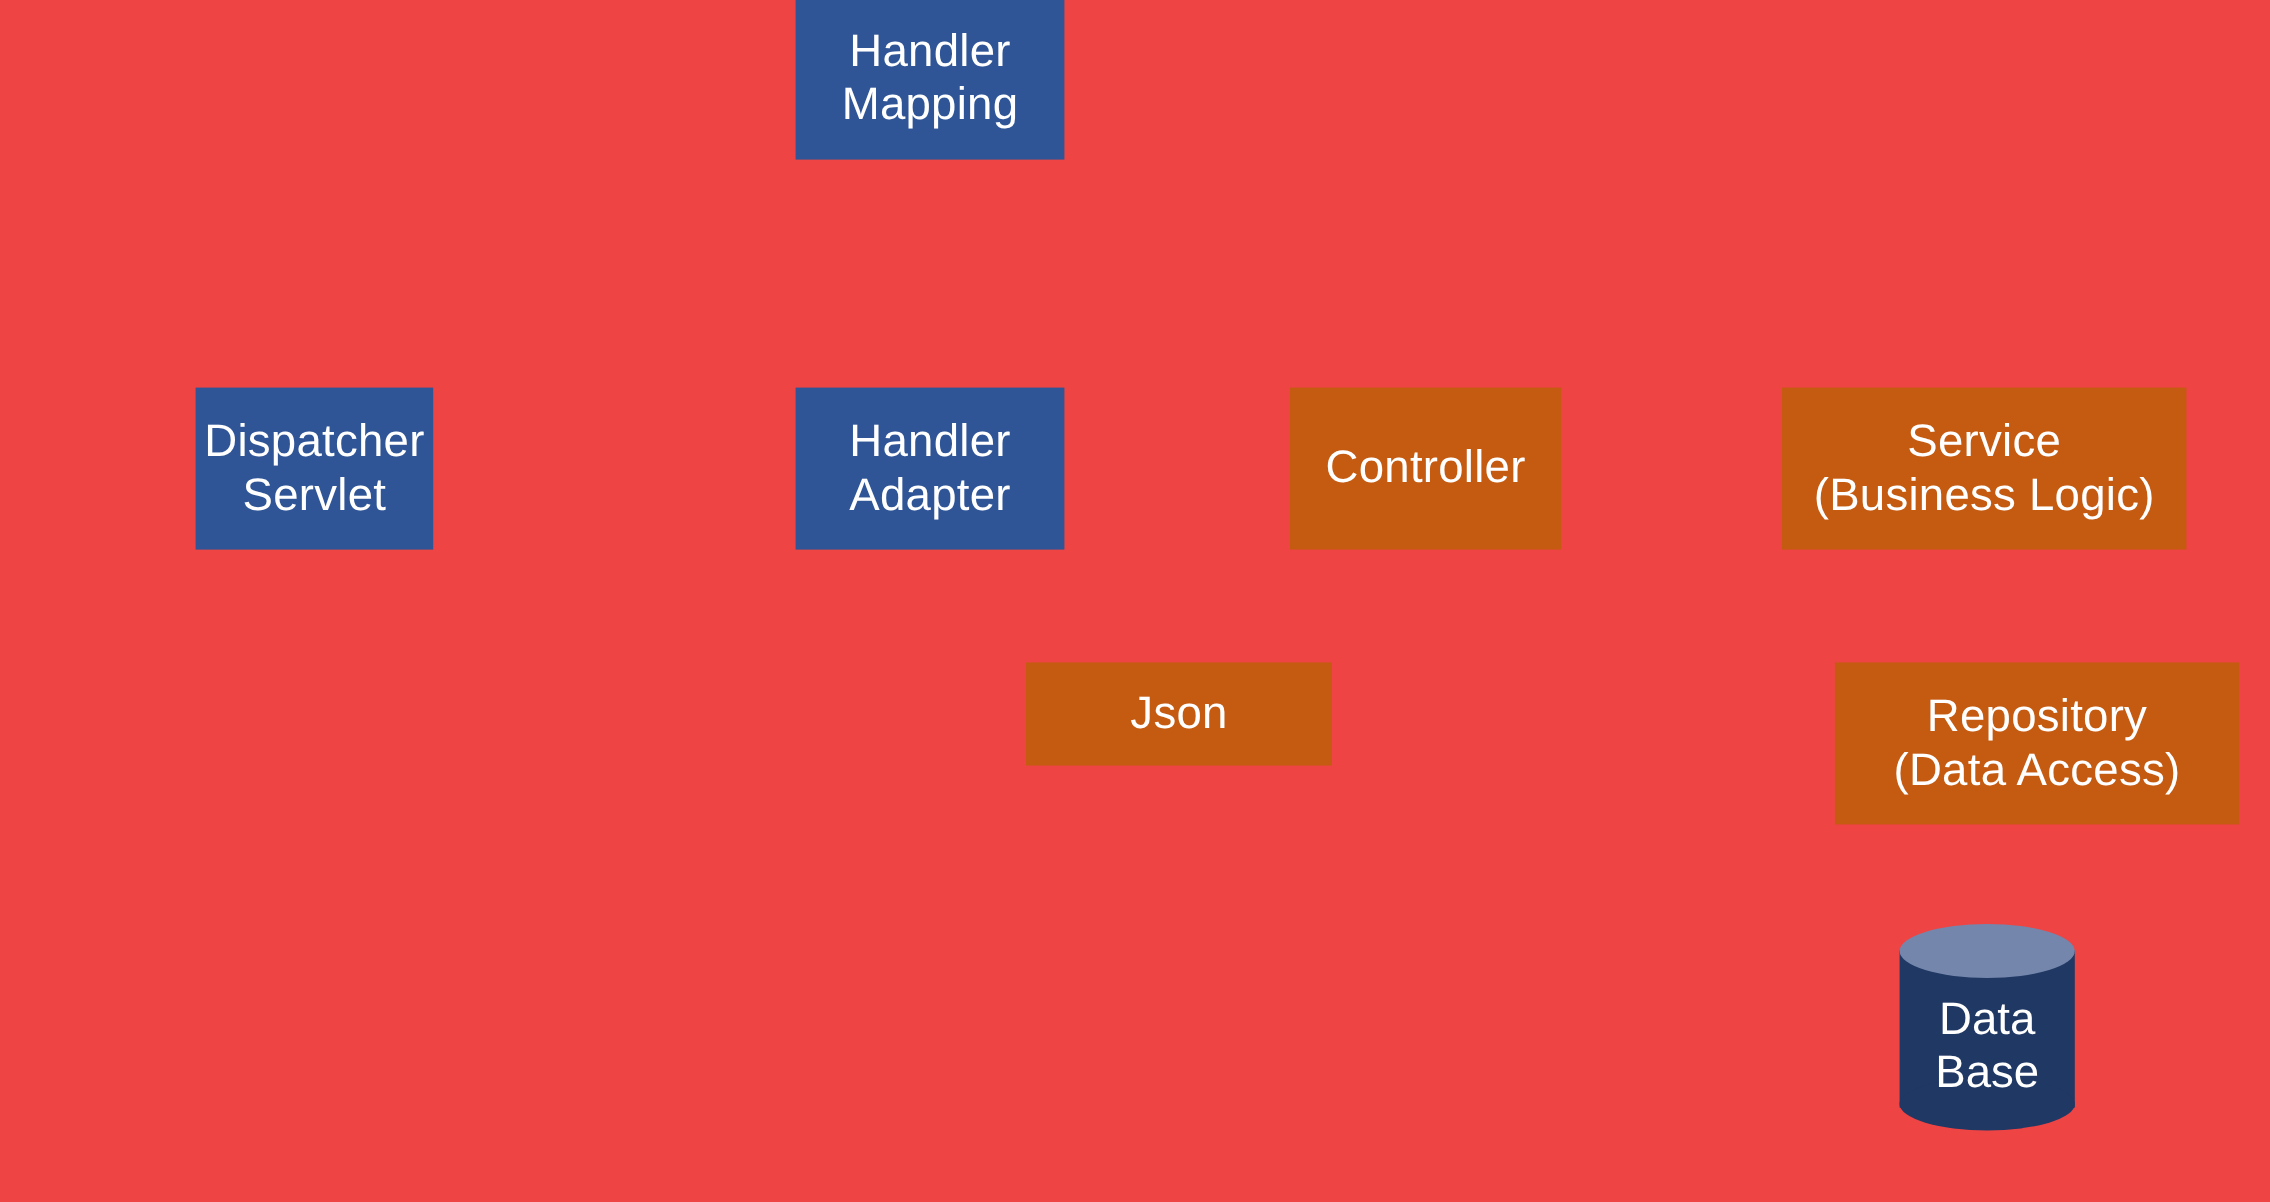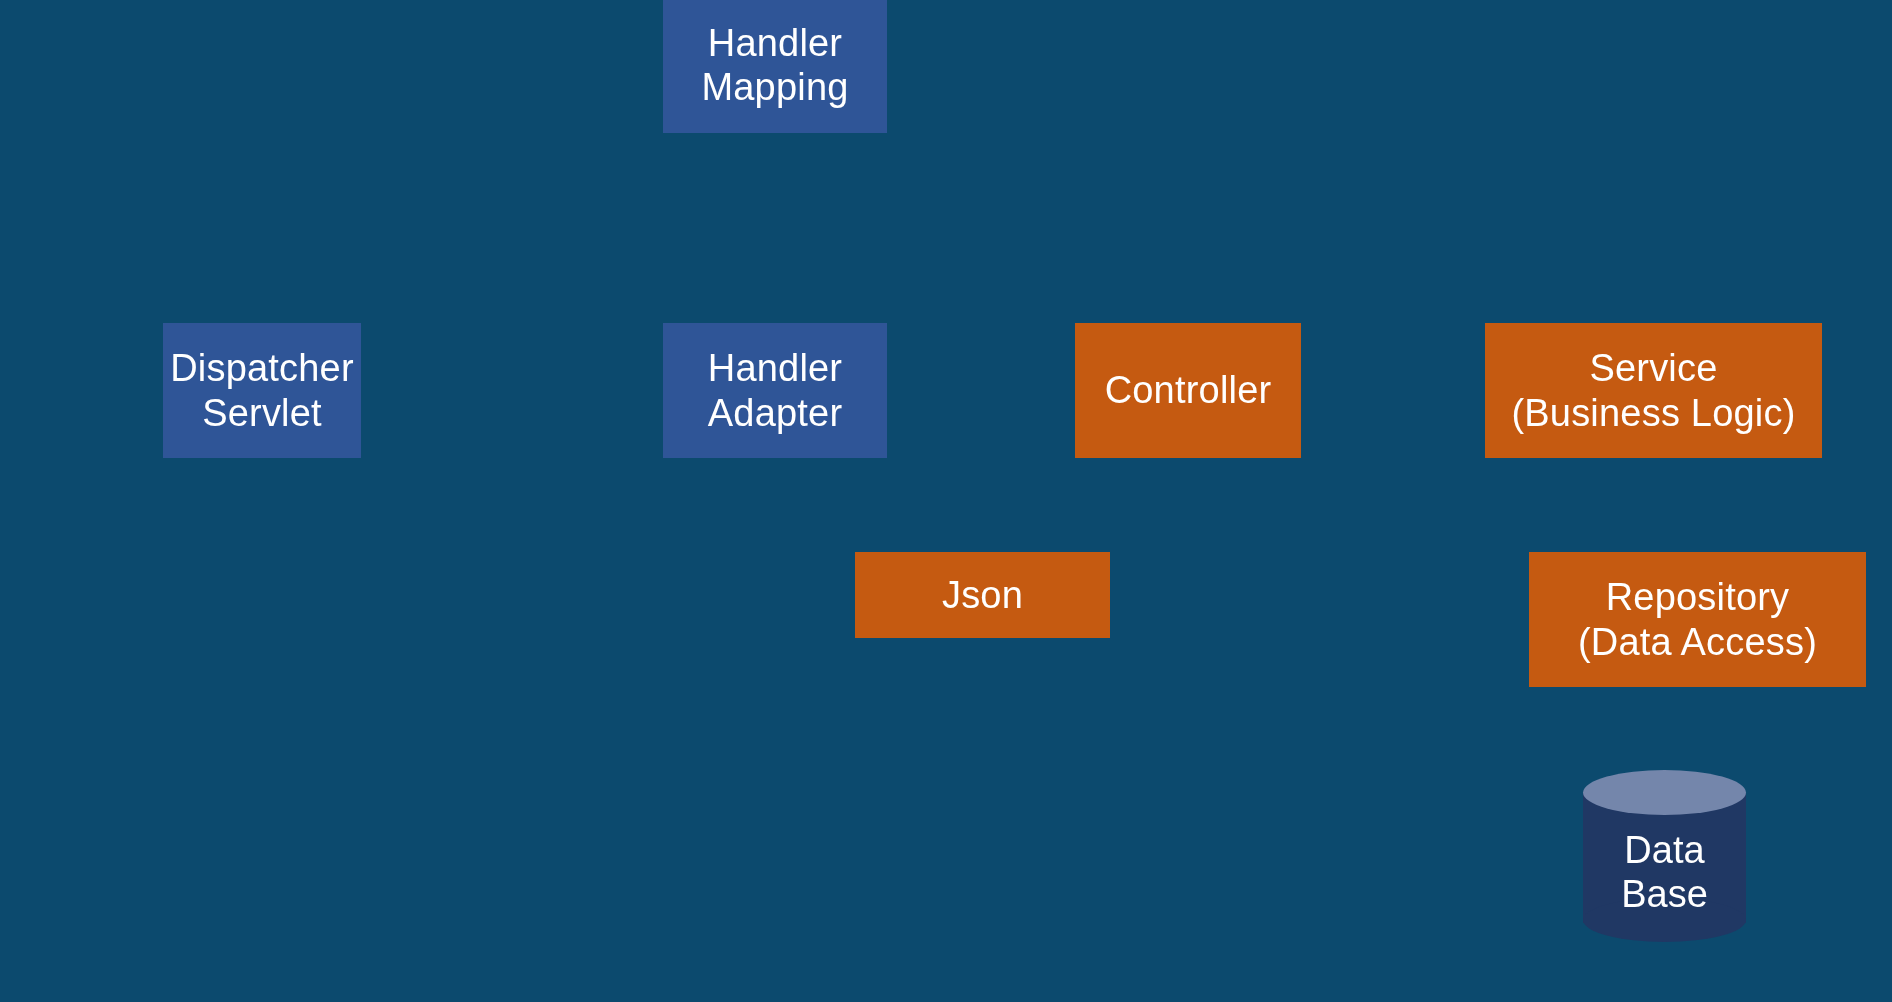--- a/index.html
+++ b/index.html
@@ -4,21 +4,21 @@
 <style>
   html, body {
     margin: 0;
     padding: 0;
     background: #000000;
   }
   #canvas {
     position: relative;
     width: 1892px;
     height: 1002px;
-    background: #0c4a6e;
+    background: #ef4444;
     overflow: hidden;
     font-family: "Liberation Sans", sans-serif;
   }
   .node {
     position: absolute;
     display: flex;
     align-items: center;
     justify-content: center;
     text-align: center;
     color: #ffffff;
@@ -100,21 +100,21 @@
 
   <div class="node node-orange" style="left:855px; top:552px; width:255px; height:86px;justify-content:center;">
     <span>Json</span>
   </div>
 
   <div class="node node-orange" style="left:1485px; top:552px; width:337px; height:135px;margin-left:44px;">
     <span>Repository
 (Data Access)</span>
   </div>
 
-  <div class="cylinder" style="left:1583px; top:770px; width:146px; height:175px;padding-left:17px;">
+  <div class="cylinder" style="left:1583px; top:770px; width:146px; height:175px;">
     <div class="cyl-body" style="top:22px; height:131px;"></div>
     <div class="cyl-bottom-cap" style="top:128px; height:44px;"></div>
     <div class="cyl-top" style="top:0px; height:45px;"></div>
     <div class="cyl-label" style="top:58px;">Data
 Base</div>
   </div>
 
 </div>
 
 </body></html>

